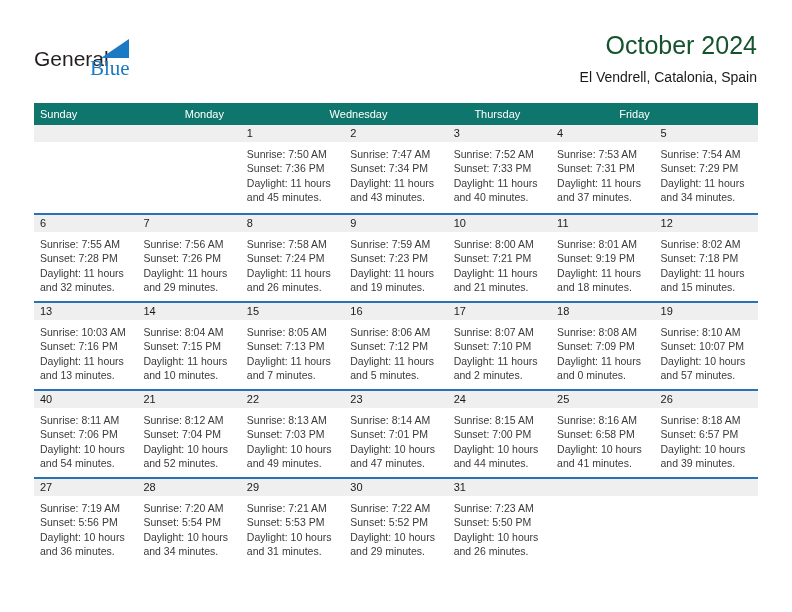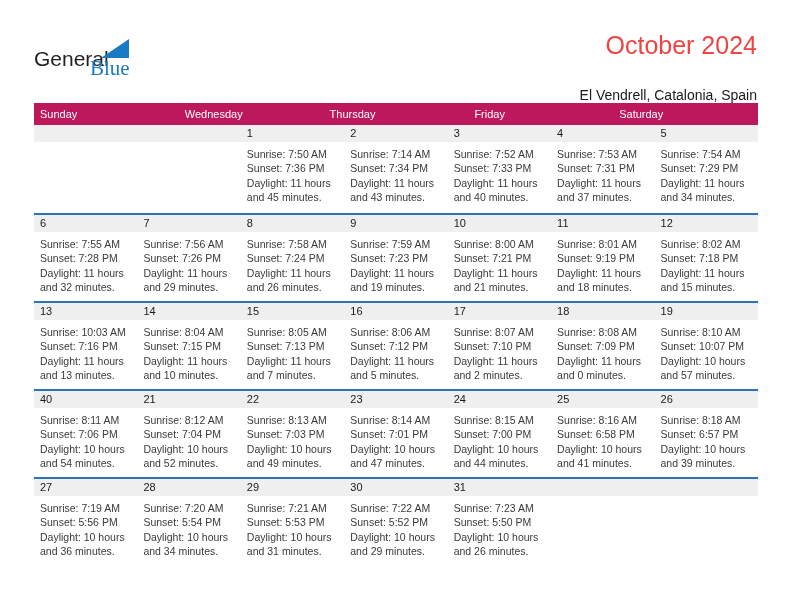--- a/index.html
+++ b/index.html
@@ -65,42 +65,42 @@
     font-family: Liberation Serif, serif;
   }
   .title-block {
     position: absolute;
     right: 35px;
     top: 30px;
     text-align: right;
   }
   .cal-title {
     font-size: 25px;
-    color: #ef4444;
+    color: #14532d;
     line-height: 30px;
     white-space: nowrap;
   }
   .cal-subtitle {
-    margin-top: 27px;
+    margin-top: 9px;
     font-size: 14px;
     color: #1a1a1a;
     line-height: 16px;
     white-space: nowrap;
   }
 
   
   .calendar {
     position: absolute;
     left: 34px;
     top: 103px;
     width: 724px;
   }
   .weekdays {
     display: flex;
-    background: #be185d;
+    background: #0f766e;
     height: 22px;
   }
   .weekday {
     flex: 1 1 0;
     color: #ffffff;
     font-size: 11px;
     line-height: 22px;
     padding-left: 6px;
     box-sizing: border-box;
     overflow: hidden;
@@ -162,24 +162,24 @@
     <div class="title-block">
       <div class="cal-title">October 2024</div>
       <div class="cal-subtitle">El Vendrell, Catalonia, Spain</div>
     </div>
 
   </div>
 
   <div class="calendar">
     <div class="weekdays">
       <div class="weekday">Sunday</div>
+      <div class="weekday">Monday</div>
       <div class="weekday">Wednesday</div>
       <div class="weekday">Thursday</div>
       <div class="weekday">Friday</div>
-      <div class="weekday">Saturday</div>
     </div>
     <div id="weeks-host">
         <div class="week">
           <div class="day empty">
             <div class="day-number-band">
               <div class="day-number"></div>
             </div>
             <div class="day-info">
               <div></div>
               <div></div>
@@ -207,21 +207,21 @@
               <div>Sunset: 7:36 PM</div>
               <div>Daylight: 11 hours</div>
               <div>and 45 minutes.</div>
             </div>
           </div>
           <div class="day">
             <div class="day-number-band">
               <div class="day-number">2</div>
             </div>
             <div class="day-info">
-              <div>Sunrise: 7:14 AM</div>
+              <div>Sunrise: 7:47 AM</div>
               <div>Sunset: 7:34 PM</div>
               <div>Daylight: 11 hours</div>
               <div>and 43 minutes.</div>
             </div>
           </div>
           <div class="day">
             <div class="day-number-band">
               <div class="day-number">3</div>
             </div>
             <div class="day-info">

